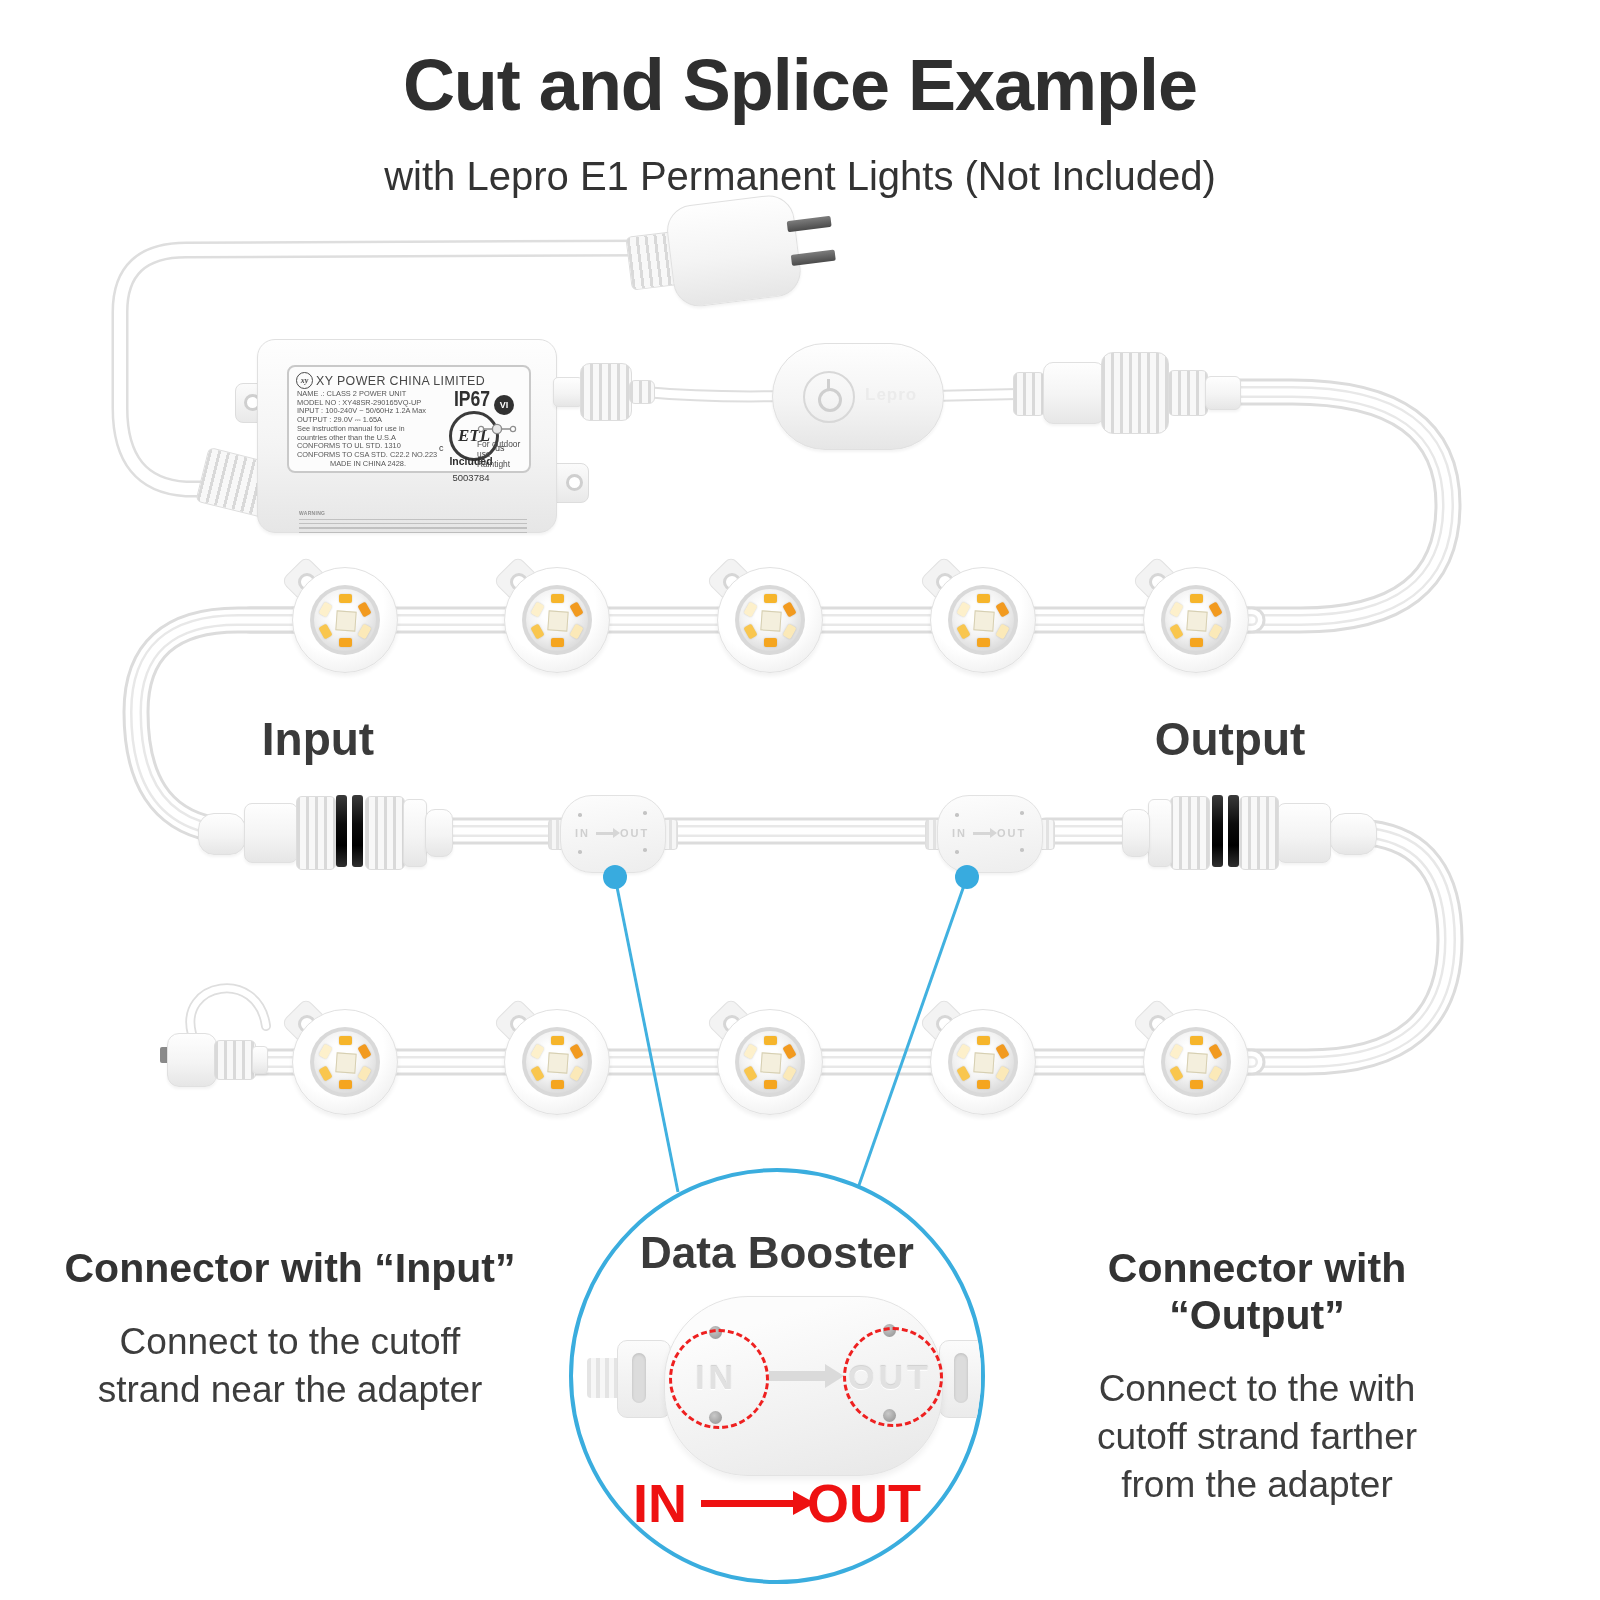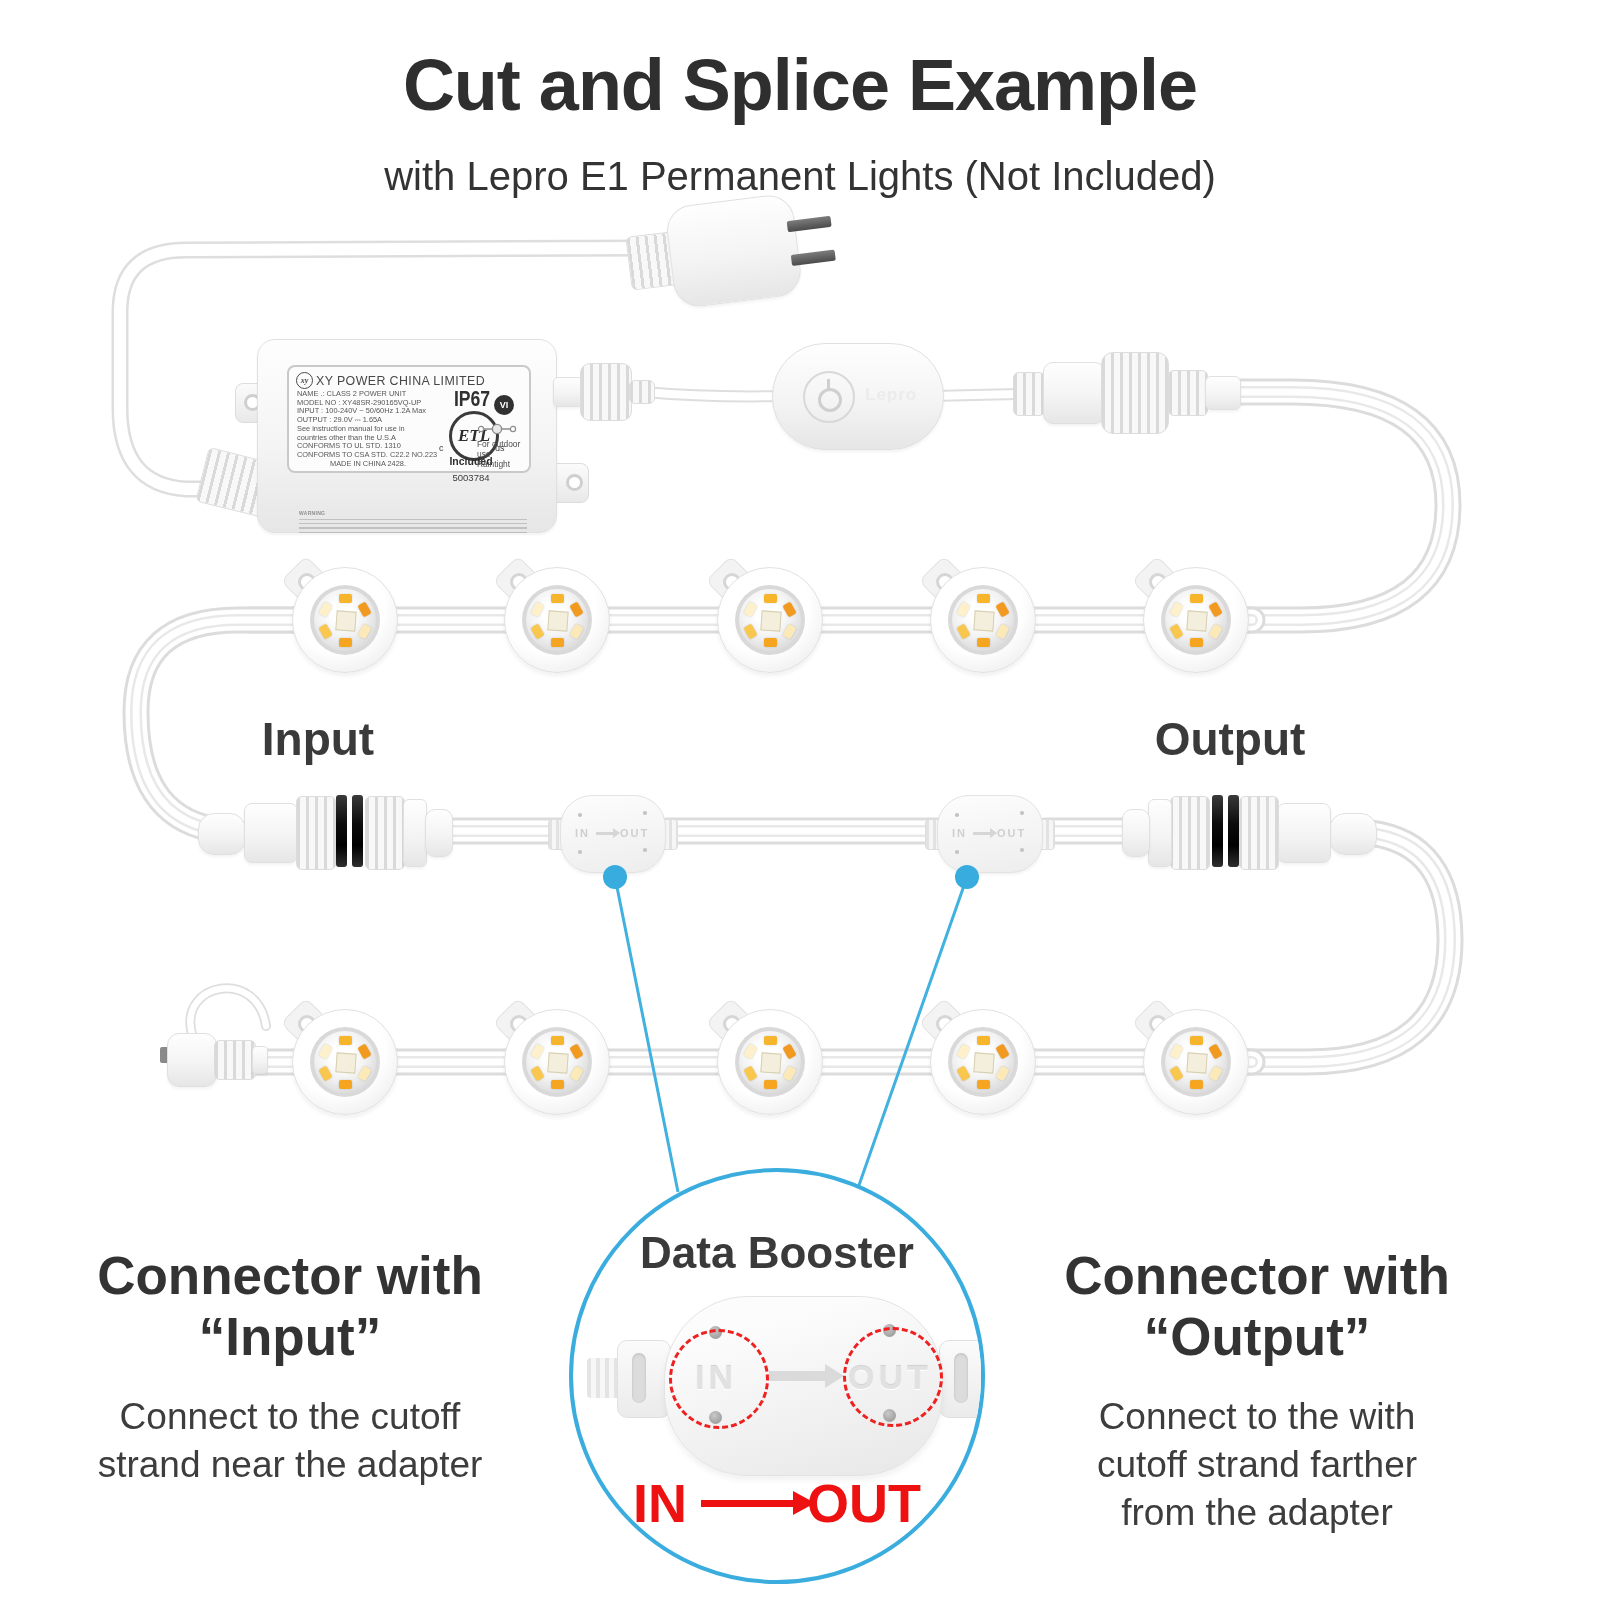--- a/index.html
+++ b/index.html
@@ -5,21 +5,21 @@
   html,body{margin:0;padding:0;background:#fff;}
   #canvas{position:relative;width:1600px;height:1600px;background:#fff;overflow:hidden;
           font-family:"Liberation Sans",sans-serif;color:#343434;}
   .abs{position:absolute;}
   
   .title{top:44px;left:0;width:1600px;text-align:center;font-size:72px;font-weight:800;
          color:#2f2f2f;letter-spacing:-1px;}
   .subtitle{top:146px;left:0;width:1600px;text-align:center;font-size:40px;font-weight:400;color:#333;margin-top:8px;}
   .strand-label{font-size:46px;font-weight:700;color:#3a3a3a;text-align:center;}
   .note{text-align:center;}
-  .note-title{font-size:53px;font-weight:700;color:#333;}
+  .note-title{font-size:41px;font-weight:700;color:#333;}
   .note-body{font-size:37px;color:#3d3d3d;line-height:1.3;margin-top:26px;}
   
   .dev{position:absolute;background:linear-gradient(180deg,#fefefe 0%,#f4f4f4 55%,#e6e6e6 100%);
        border:1px solid #e0e0e0;border-radius:8px;box-shadow:0 2px 3px rgba(0,0,0,.05);}
   .ribs{background:repeating-linear-gradient(90deg,#d9d9d9 0 3px,#f8f8f8 3px 9px);
         border:1px solid #ddd;border-radius:6px;}
   .band{position:absolute;top:0;height:72px;width:11px;border-radius:3px;
         background:linear-gradient(180deg,#3a3a3a,#0c0c0c 40%,#000 70%,#2f2f2f);}
   
   .adapter-label{position:absolute;left:92px;top:40px;width:240px;height:104px;

